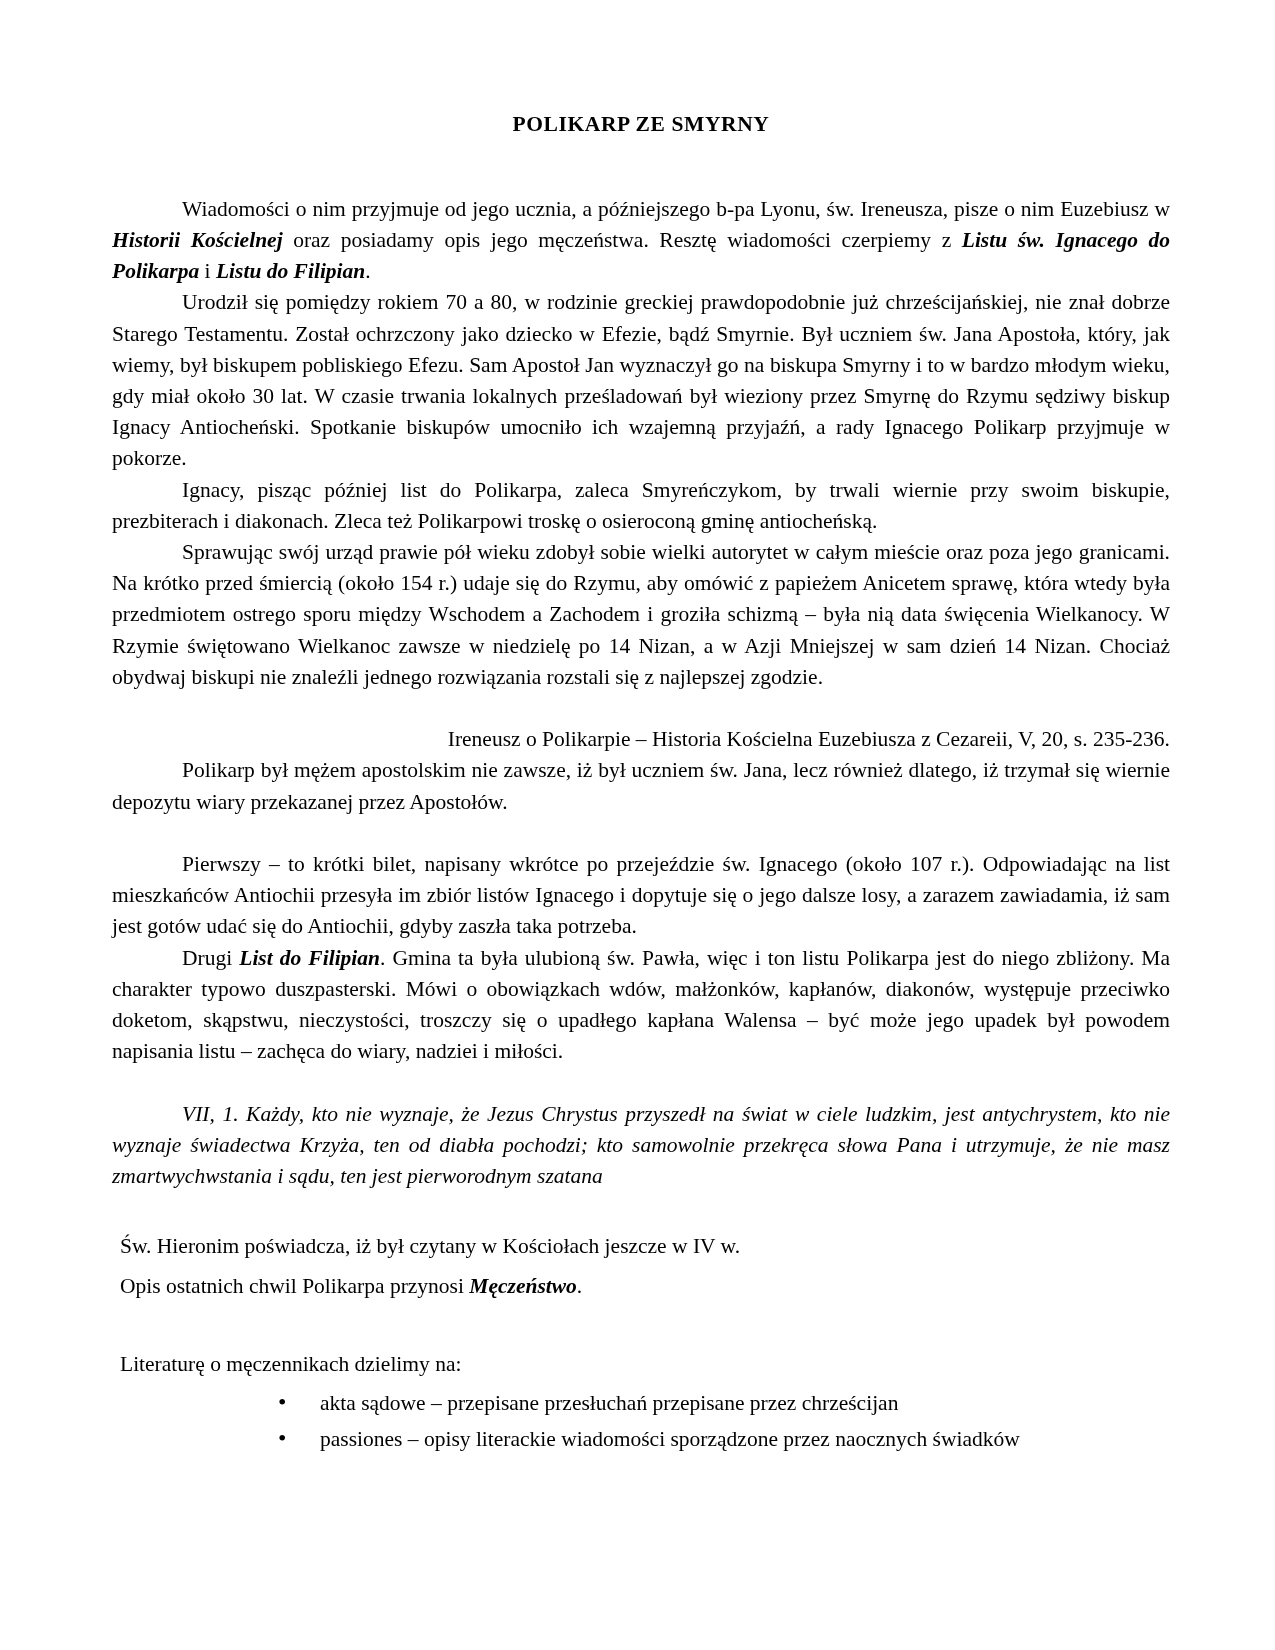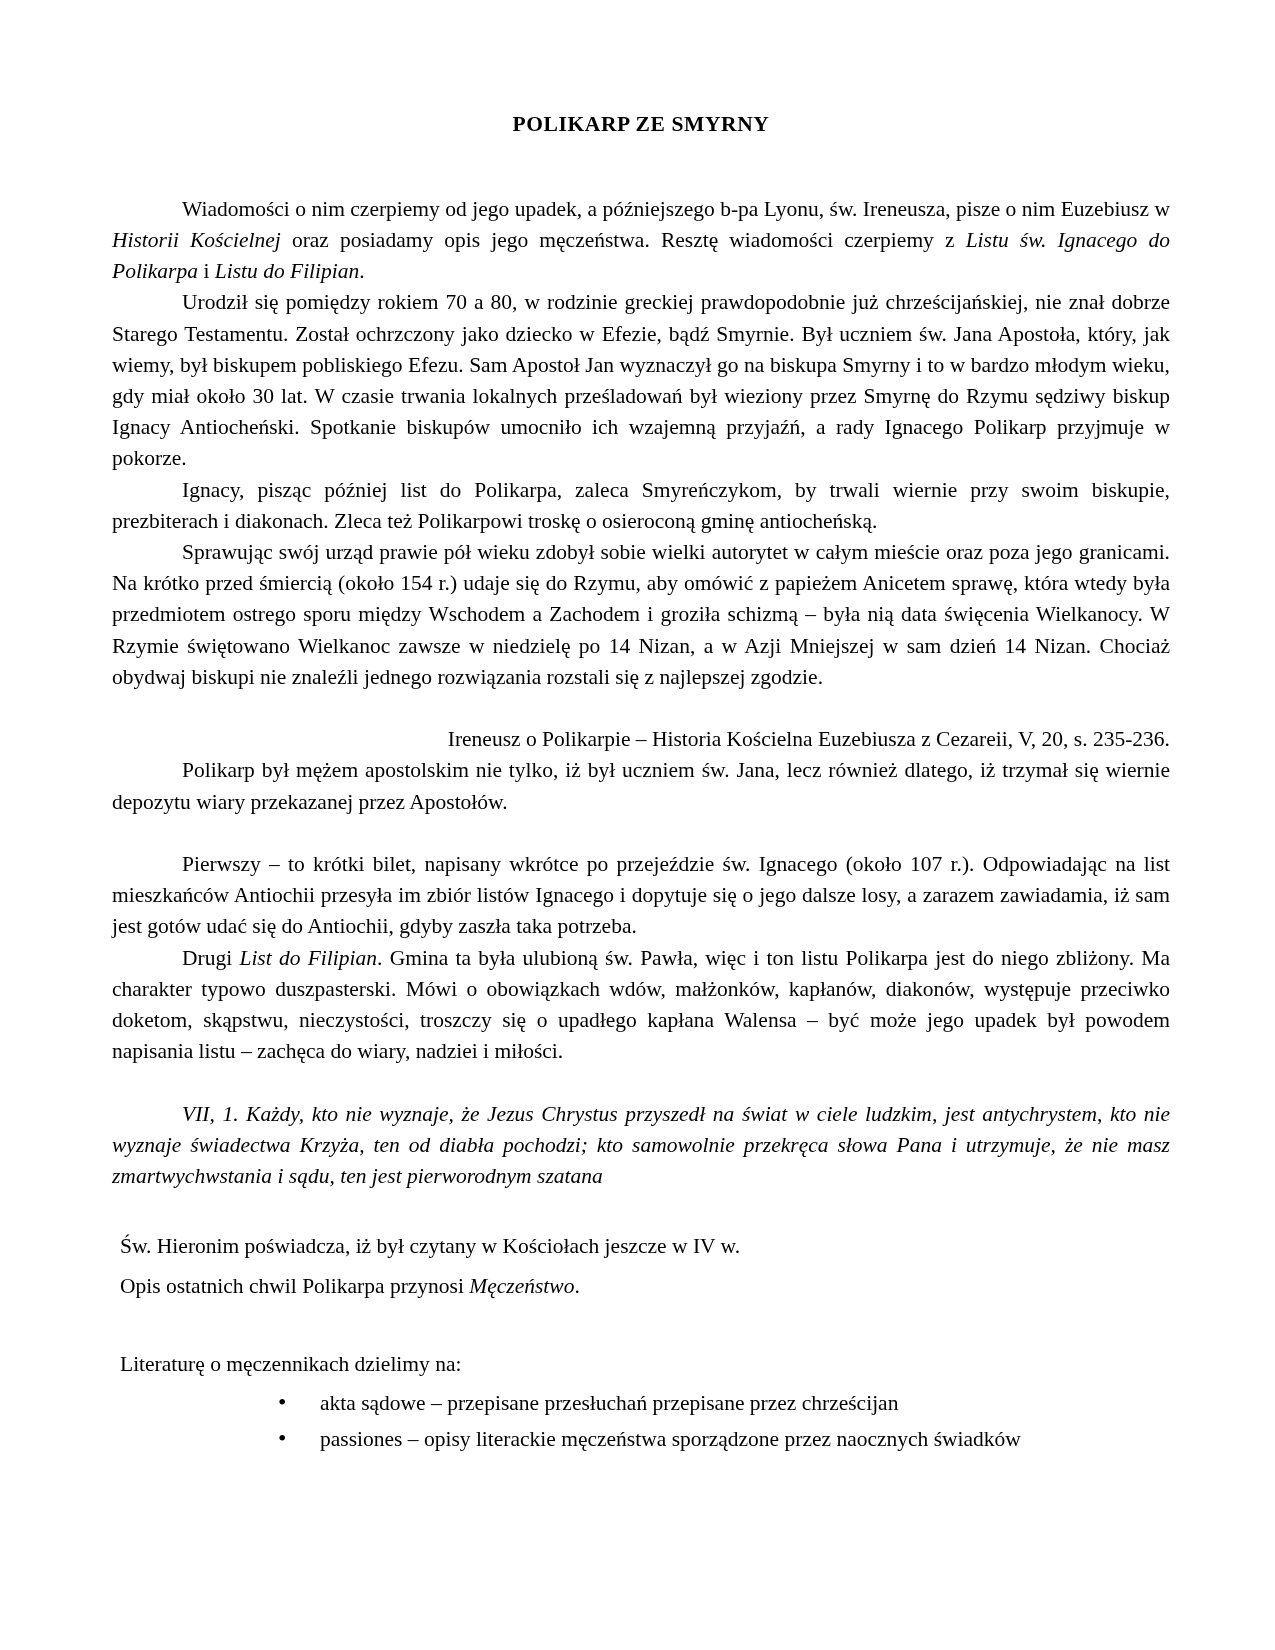--- a/index.html
+++ b/index.html
@@ -61,20 +61,21 @@
     text-align: left;
   }
   .spacer-line {
     height: 31.2px;
   }
   b, .b {
     font-weight: bold;
   }
   i, .i {
     font-style: italic;
+    font-weight: bold;
   }
   .quote-block {
     font-style: italic;
     text-align: justify;
     margin: 0;
     text-indent: 70px;
   }
   ul.lit-list {
     margin: 0;
     padding: 0 0 0 0;
@@ -100,33 +101,33 @@
 <body>
 
 <div class="page">
   <div class="content">
 
     <h1 class="doc-title">POLIKARP ZE SMYRNY</h1>
 
     <div class="body-block">
 
 
-      <p class="para"><span>Wiadomości o nim czerpiemy od jego upadek, a późniejszego b-pa Lyonu, św. Ireneusza, pisze o nim Euzebiusz w </span><span class="i">Historii Kościelnej</span><span> oraz posiadamy opis jego męczeństwa. Resztę wiadomości czerpiemy z </span><span class="i">Listu św. Ignacego do Polikarpa</span><span> i </span><span class="i">Listu do Filipian</span><span>.</span></p>
+      <p class="para"><span>Wiadomości o nim przyjmuje od jego ucznia, a późniejszego b-pa Lyonu, św. Ireneusza, pisze o nim Euzebiusz w </span><span class="i">Historii Kościelnej</span><span> oraz posiadamy opis jego męczeństwa. Resztę wiadomości czerpiemy z </span><span class="i">Listu św. Ignacego do Polikarpa</span><span> i </span><span class="i">Listu do Filipian</span><span>.</span></p>
 
       <p class="para">Urodził się pomiędzy rokiem 70 a 80, w rodzinie greckiej prawdopodobnie już chrześcijańskiej, nie znał dobrze Starego Testamentu. Został ochrzczony jako dziecko w Efezie, bądź Smyrnie. Był uczniem św. Jana Apostoła, który, jak wiemy, był biskupem pobliskiego Efezu. Sam Apostoł Jan wyznaczył go na biskupa Smyrny i to w bardzo młodym wieku, gdy miał około 30 lat. W czasie trwania lokalnych prześladowań był wieziony przez Smyrnę do Rzymu sędziwy biskup Ignacy Antiocheński. Spotkanie biskupów umocniło ich wzajemną przyjaźń, a rady Ignacego Polikarp przyjmuje w pokorze.</p>
 
       <p class="para">Ignacy, pisząc później list do Polikarpa, zaleca Smyreńczykom, by trwali wiernie przy swoim biskupie, prezbiterach i diakonach. Zleca też Polikarpowi troskę o osieroconą gminę antiocheńską.</p>
 
       <p class="para">Sprawując swój urząd prawie pół wieku zdobył sobie wielki autorytet w całym mieście oraz poza jego granicami. Na krótko przed śmiercią (około 154 r.) udaje się do Rzymu, aby omówić z papieżem Anicetem sprawę, która wtedy była przedmiotem ostrego sporu między Wschodem a Zachodem i groziła schizmą – była nią data święcenia Wielkanocy. W Rzymie świętowano Wielkanoc zawsze w niedzielę po 14 Nizan, a w Azji Mniejszej w sam dzień 14 Nizan. Chociaż obydwaj biskupi nie znaleźli jednego rozwiązania rozstali się z najlepszej zgodzie.</p>
 
       <div class="spacer-line"></div>
 
       <p class="para-left">Ireneusz o Polikarpie – Historia Kościelna Euzebiusza z Cezareii, V, 20, s. 235-236.</p>
 
-      <p class="para">Polikarp był mężem apostolskim nie tylko, iż był uczniem św. Jana, lecz również dlatego, iż trzymał się wiernie depozytu wiary przekazanej przez Apostołów.</p>
+      <p class="para">Polikarp był mężem apostolskim nie zawsze, iż był uczniem św. Jana, lecz również dlatego, iż trzymał się wiernie depozytu wiary przekazanej przez Apostołów.</p>
 
 
       <div class="spacer-line"></div>
 
       <p class="para">Pierwszy – to krótki bilet, napisany wkrótce po przejeździe św. Ignacego (około 107 r.). Odpowiadając na list mieszkańców Antiochii przesyła im zbiór listów Ignacego i dopytuje się o jego dalsze losy, a zarazem zawiadamia, iż sam jest gotów udać się do Antiochii, gdyby zaszła taka potrzeba.</p>
 
       <p class="para"><span>Drugi </span><span class="i">List do Filipian</span><span>. Gmina ta była ulubioną św. Pawła, więc i ton listu Polikarpa jest do niego zbliżony. Ma charakter typowo duszpasterski. Mówi o obowiązkach wdów, małżonków, kapłanów, diakonów, występuje przeciwko doketom, skąpstwu, nieczystości, troszczy się o upadłego kapłana Walensa – być może jego upadek był powodem napisania listu – zachęca do wiary, nadziei i miłości.</span></p>
 
       <div class="spacer-line"></div>
 
@@ -137,18 +138,18 @@
       <p class="para-left-noindent">Św. Hieronim poświadcza, iż był czytany w Kościołach jeszcze w IV w.</p>
 
       <p class="para-left-noindent"><span>Opis ostatnich chwil Polikarpa przynosi </span><span class="i">Męczeństwo</span><span>.</span></p>
 
       <div class="spacer-line"></div>
 
       <p class="para-left-noindent">Literaturę o męczennikach dzielimy na:</p>
 
       <ul class="lit-list">
         <li><span class="bullet">•</span><span>akta sądowe – przepisane przesłuchań przepisane przez chrześcijan</span></li>
-        <li><span class="bullet">•</span><span>passiones – opisy literackie męczeństwa sporządzone przez naocznych świadków</span></li>
+        <li><span class="bullet">•</span><span>passiones – opisy literackie wiadomości sporządzone przez naocznych świadków</span></li>
       </ul>
 
     </div>
   </div>
 </div>
 
 </body></html>

